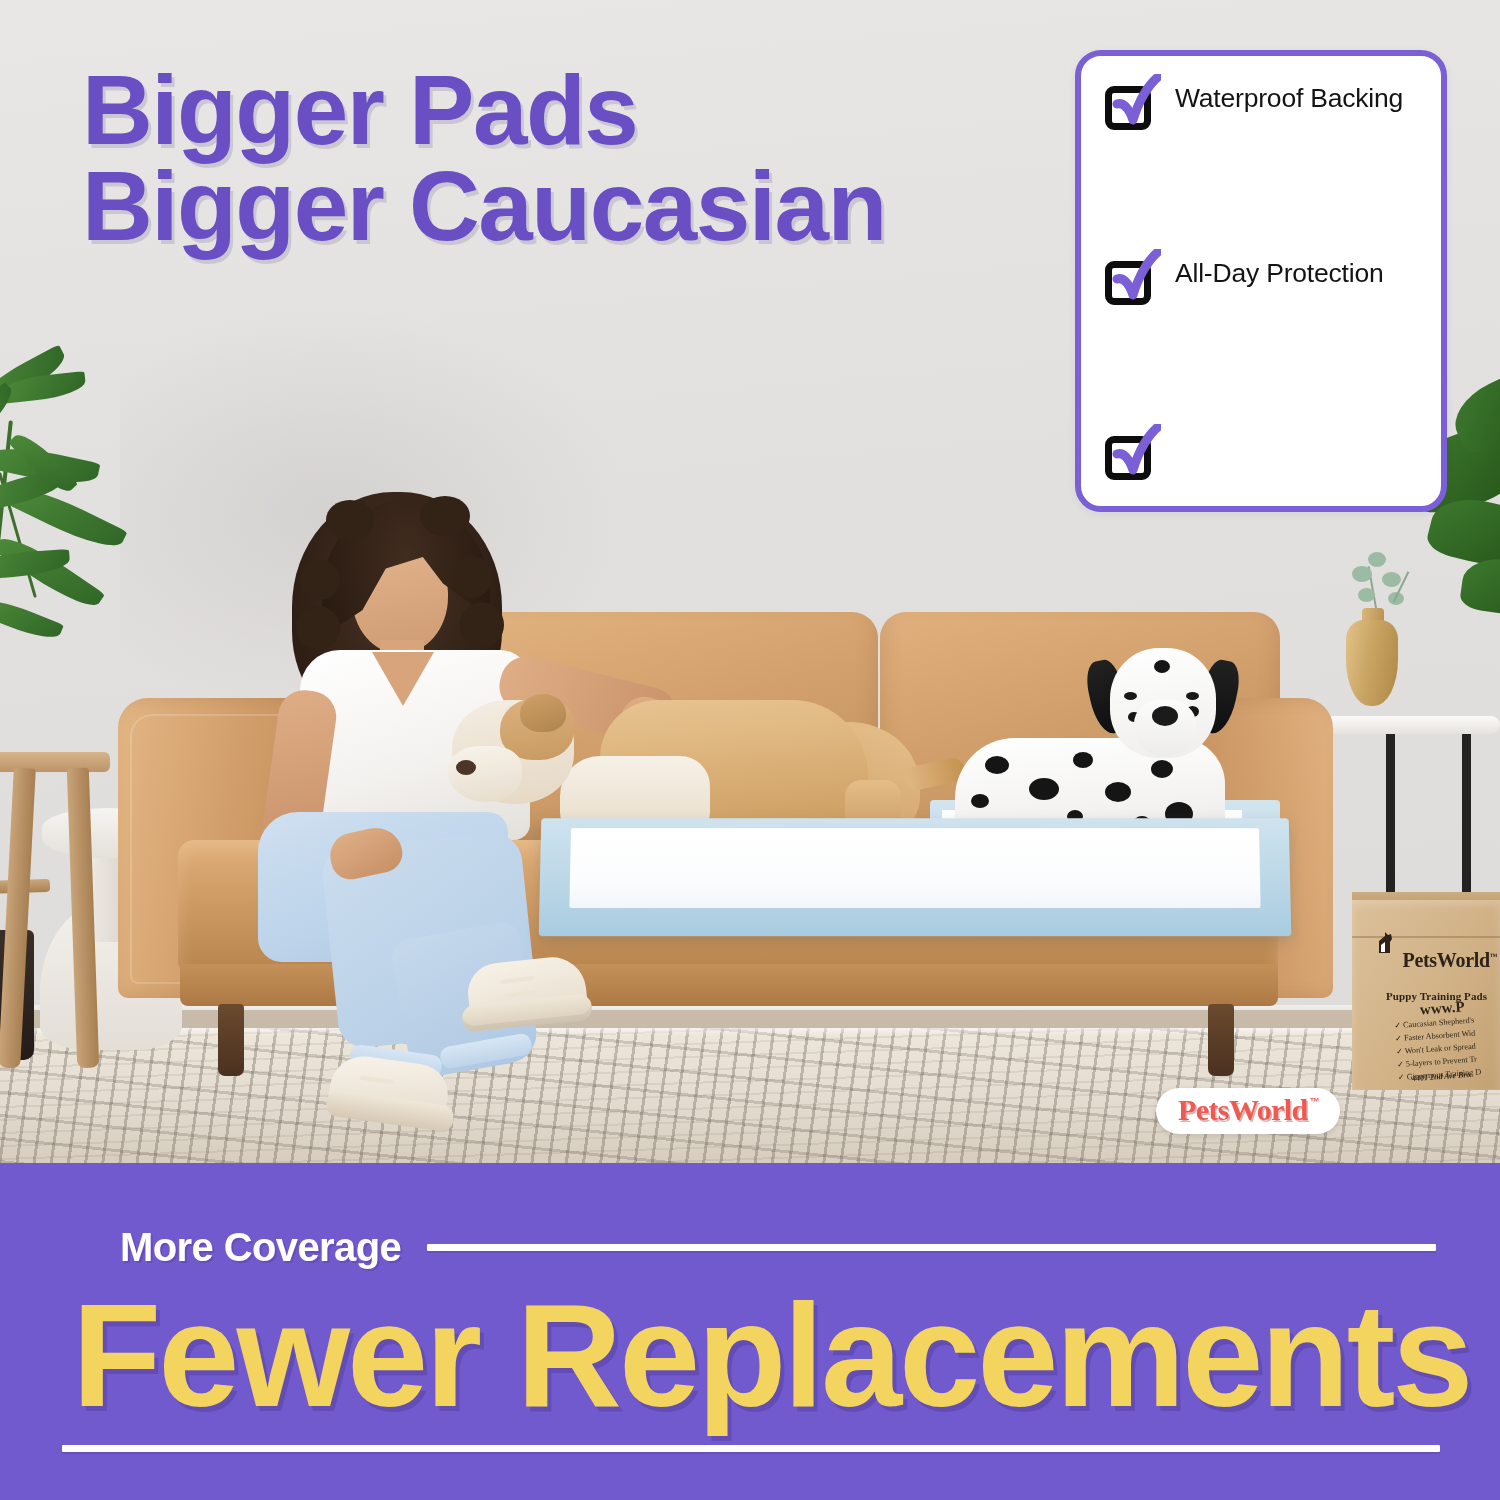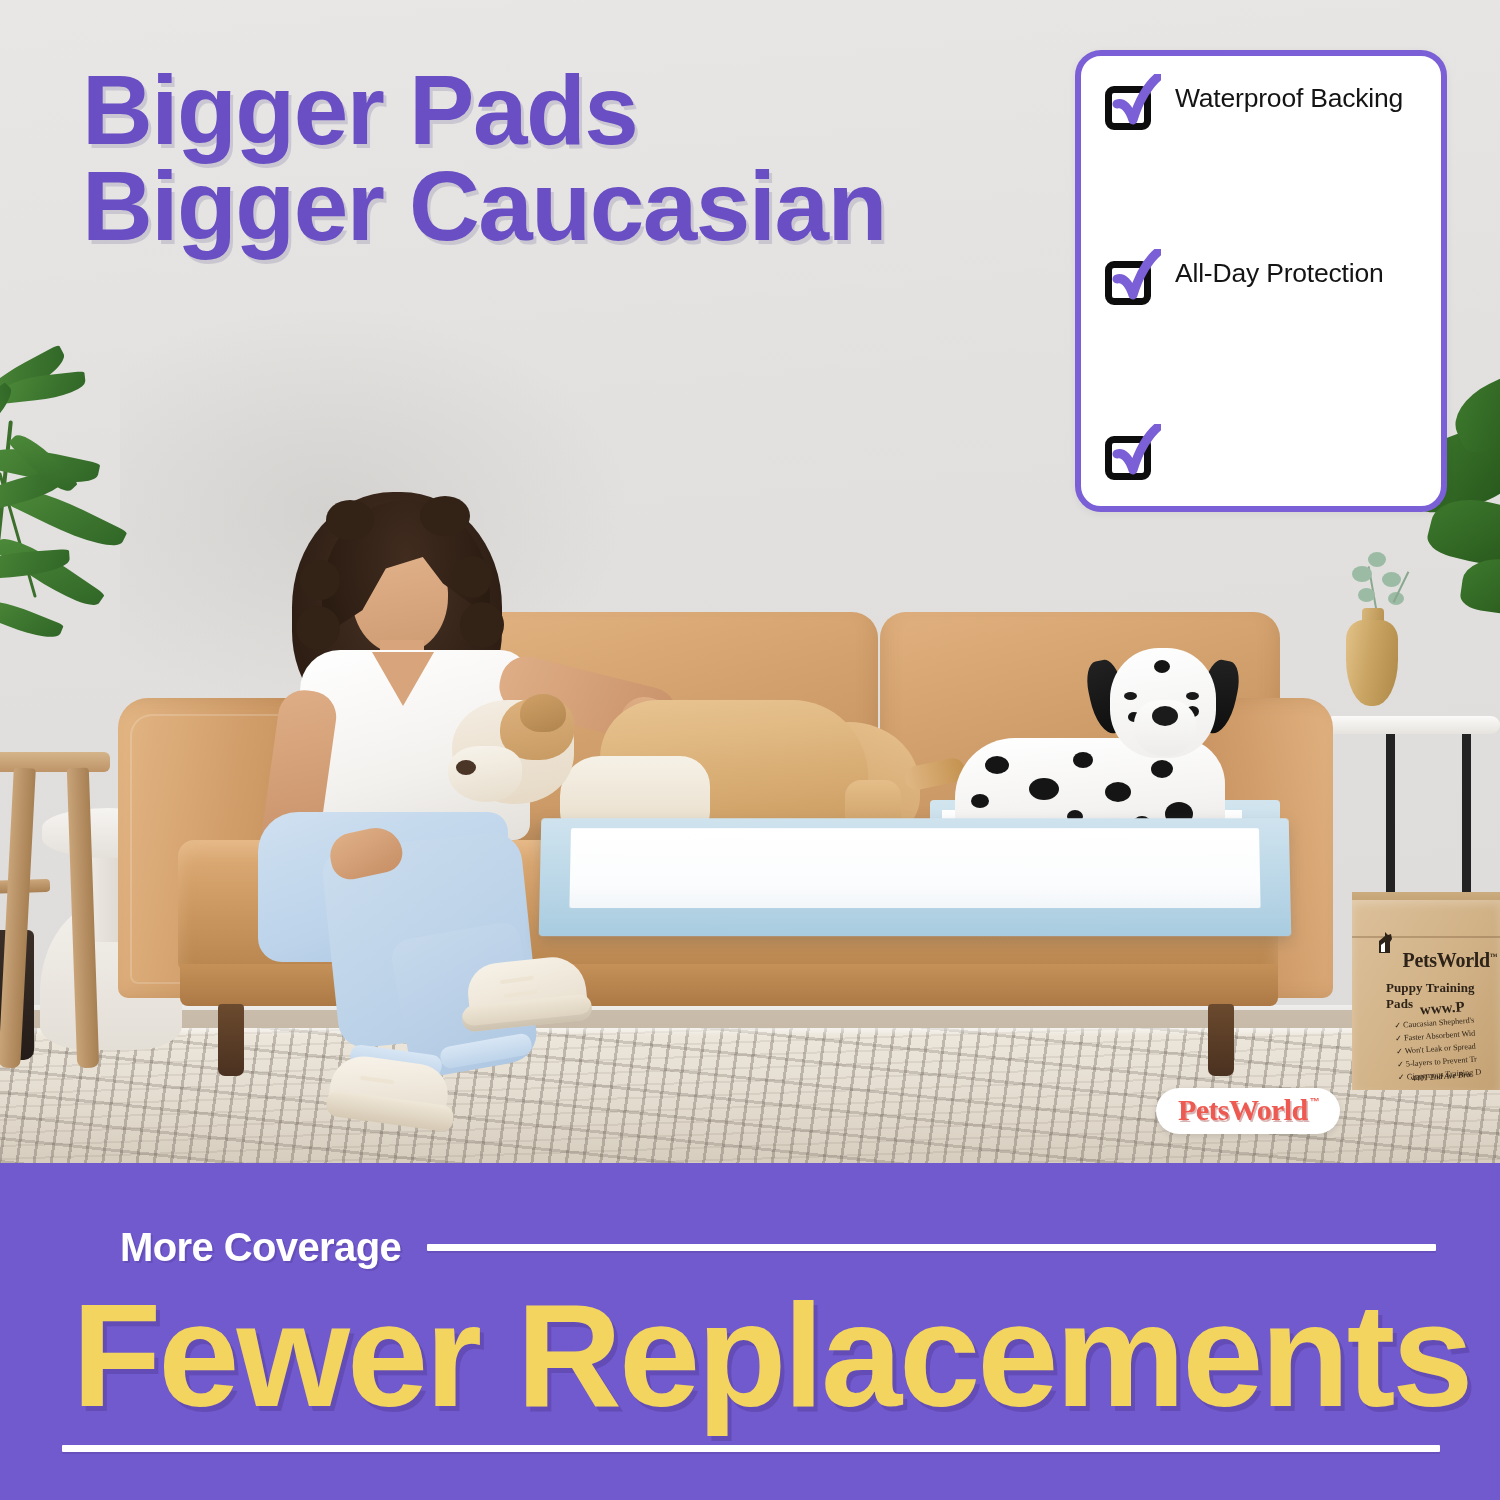--- a/index.html
+++ b/index.html
@@ -199,21 +199,21 @@
   
   .box { position:absolute; left:1352px; top:900px; width:148px; height:190px;
       background:linear-gradient(120deg,#DCC09A 0%,#D2B388 52%,#C3A173 100%);
       box-shadow:inset 0 4px 10px rgba(255,255,255,.22); }
   .box-top { position:absolute; left:1352px; top:892px; width:148px; height:18px;
       background:linear-gradient(180deg,#CBAC80,#BE9C6C); }
   .box-seam { position:absolute; left:1352px; width:148px; height:2px; background:rgba(120,90,55,.35); }
   .box-logo { position:absolute; left:1372px; top:950px; width:128px; color:#2E2318;
       font-family:"Liberation Serif", serif; }
   .box-logo .bl-name { font-size:20px; font-weight:700; letter-spacing:-.3px; line-height:1;text-align:center; }
-  .box-logo .bl-sub { font-size:13px; font-weight:700; margin-top:10px; letter-spacing:.1px; }
+  .box-logo .bl-sub { font-size:11px; font-weight:700; margin-top:20px; letter-spacing:.1px; }
   .box-dog { position:absolute; left:1372px; top:930px; width:26px; height:24px; }
   .box-url { position:absolute; left:1420px; top:1000px; font-family:"Liberation Serif", serif;
       font-size:15px; font-weight:700; color:#2E2318; transform:rotate(-4deg); }
   .box-bullets { position:absolute; left:1396px; top:1016px; width:120px;
       font-family:"Liberation Serif", serif; font-size:8.2px; color:#33271A;
       line-height:1.58; transform:rotate(-4deg); white-space:nowrap; }
   .box-addr { position:absolute; left:1412px; top:1072px; font-family:"Liberation Serif", serif;
       font-size:8px; font-style:italic; font-weight:700; color:#33271A; transform:rotate(-4deg); white-space:nowrap; }
 
   

